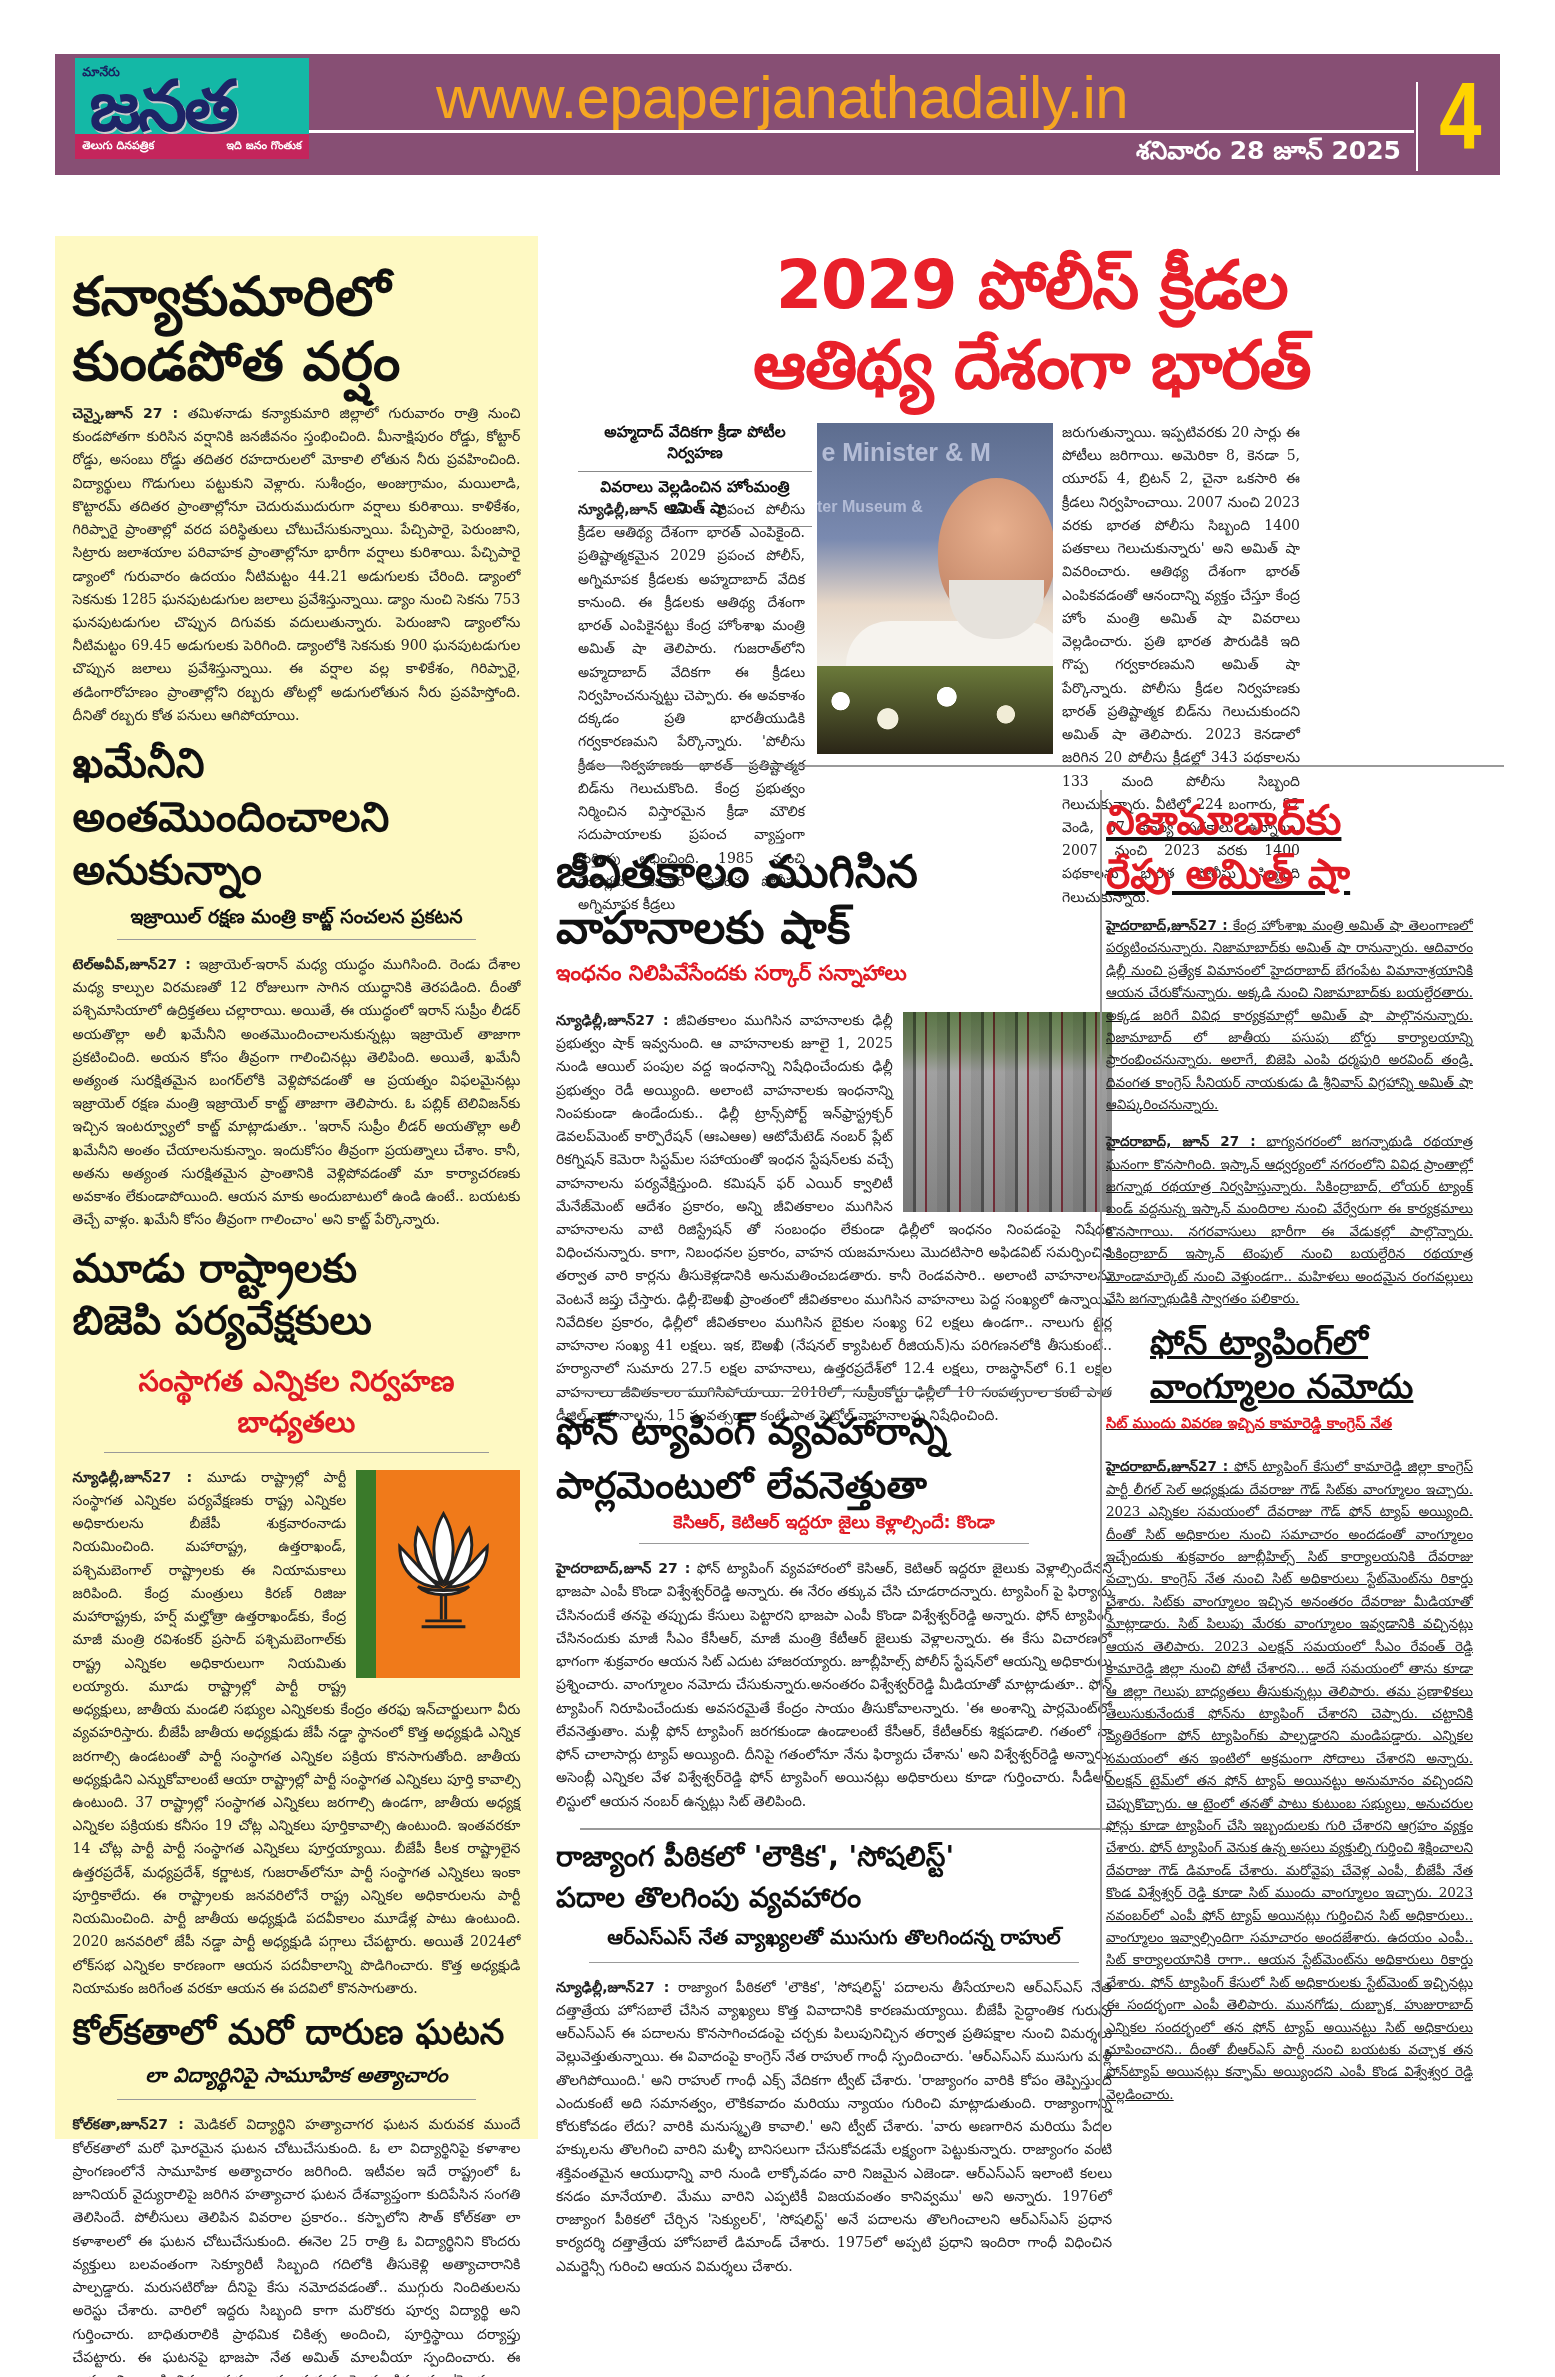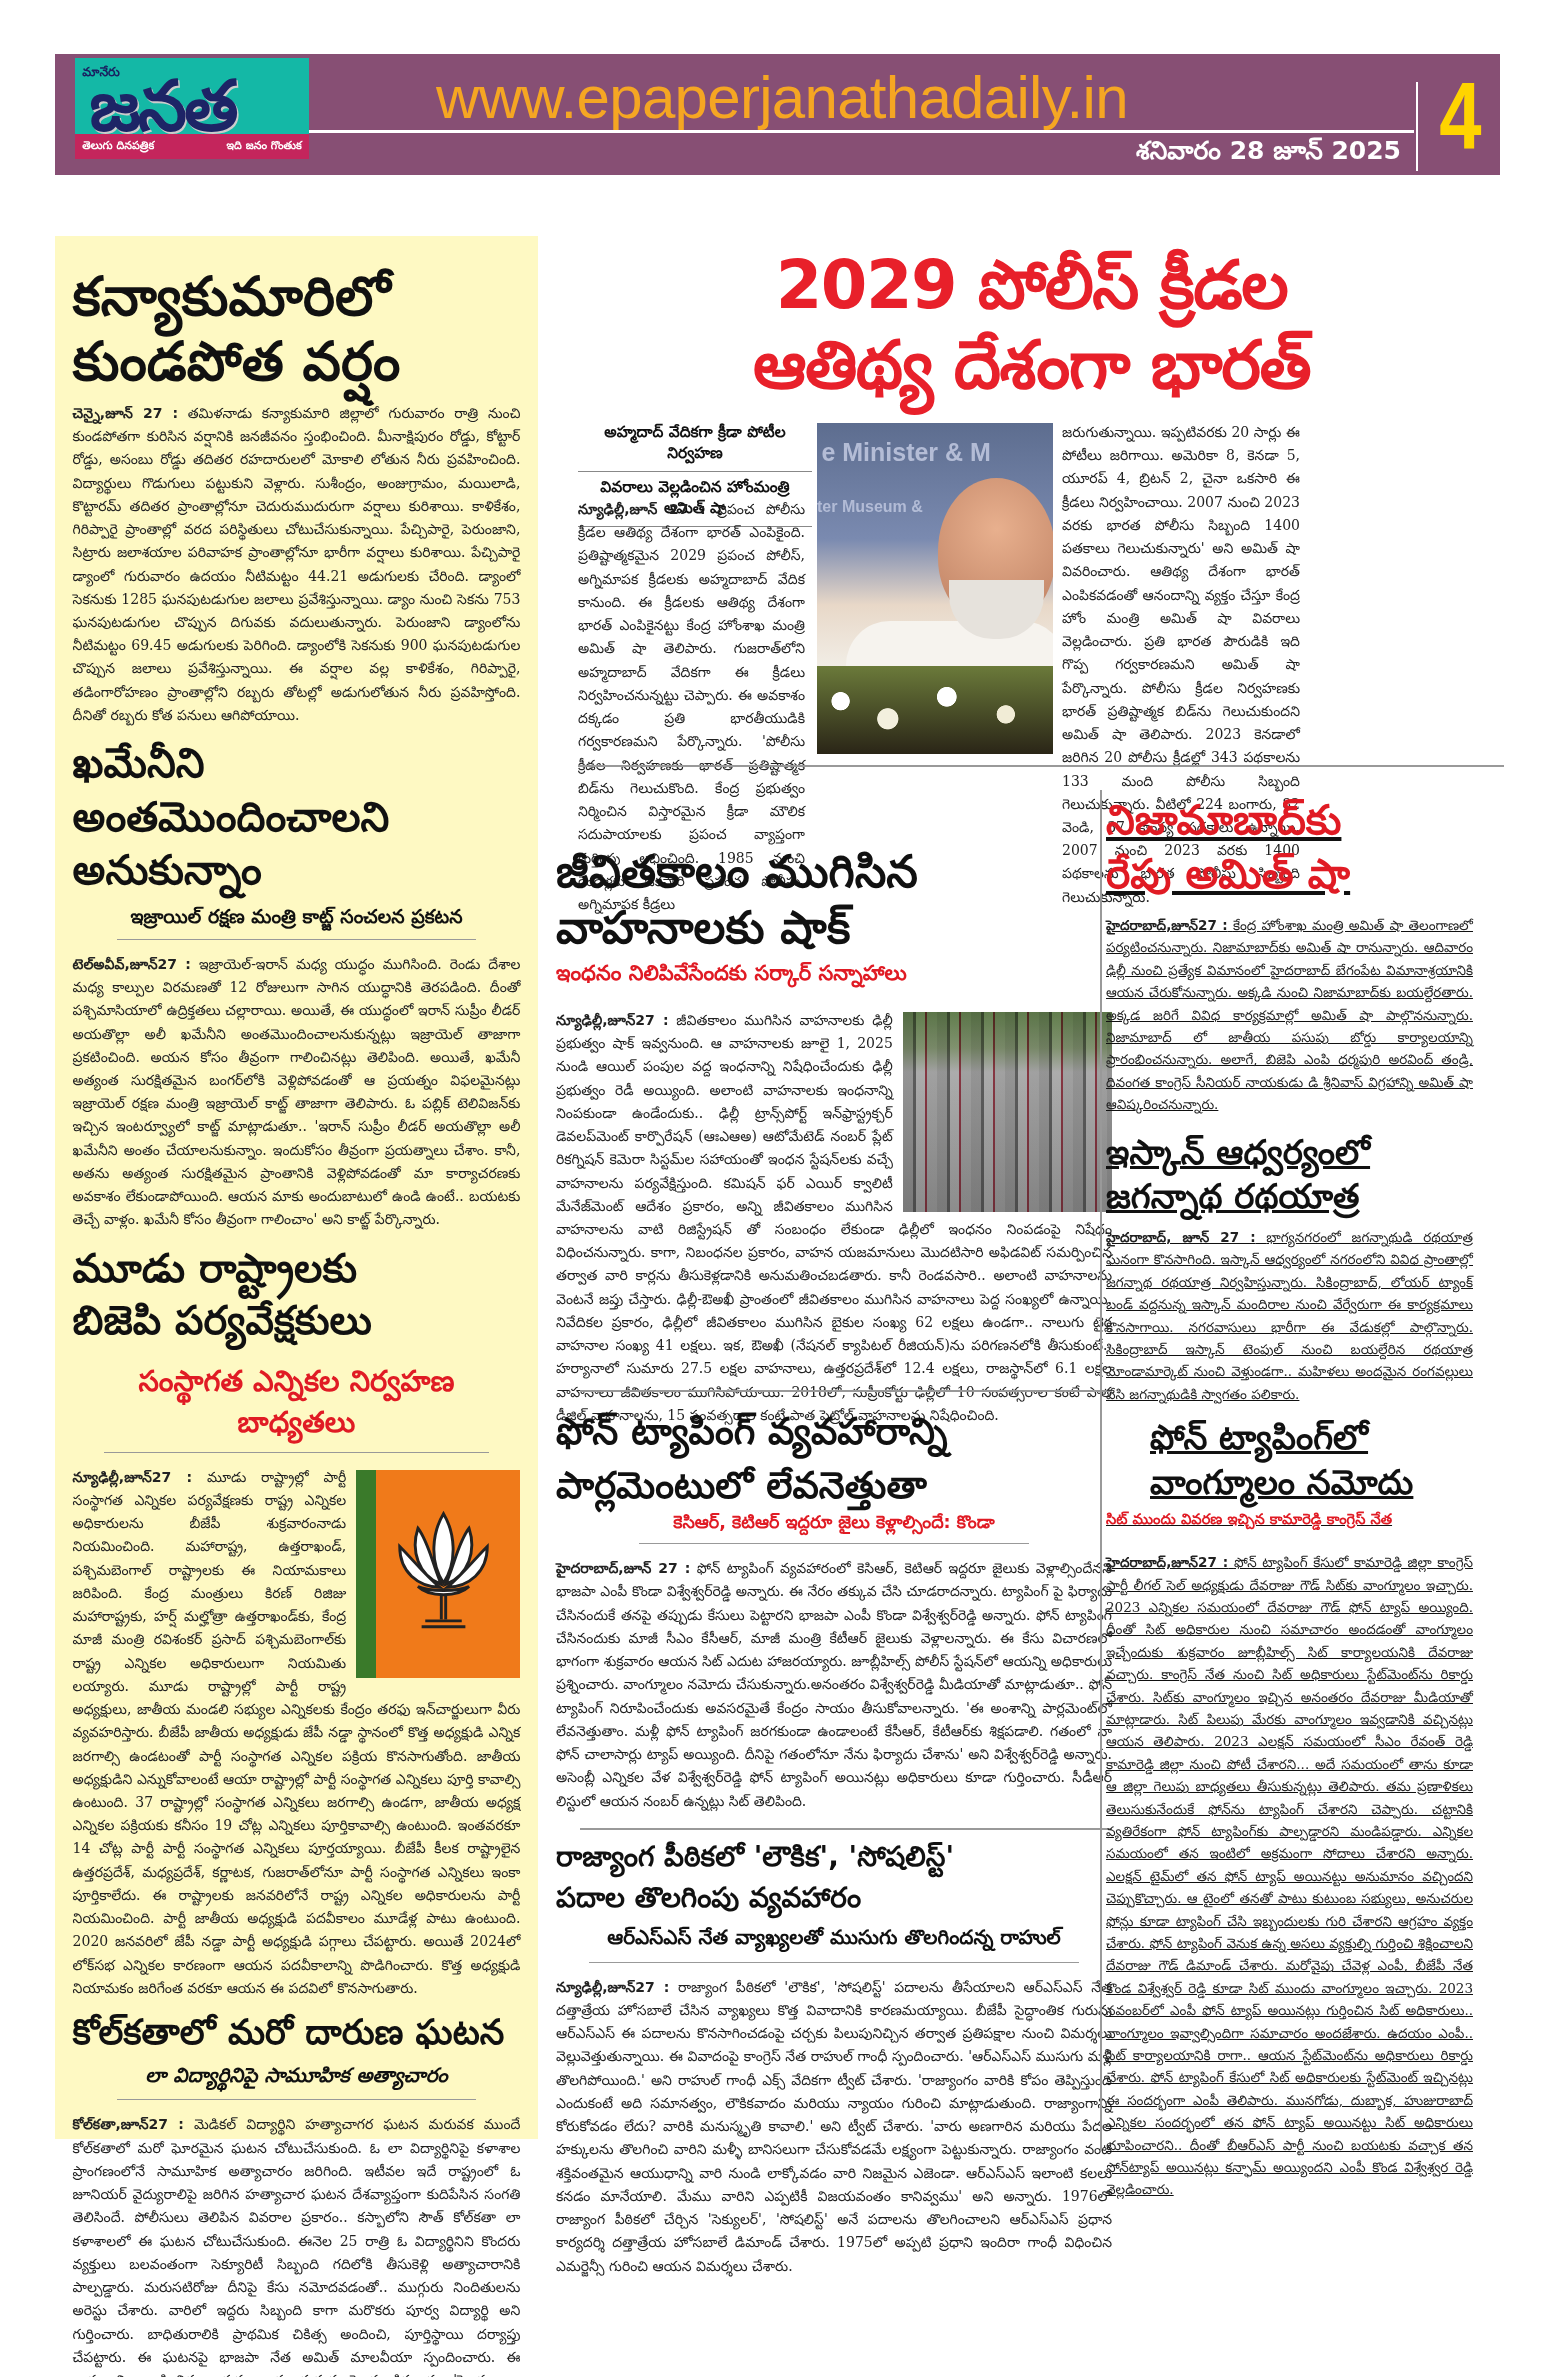--- a/index.html
+++ b/index.html
@@ -213,24 +213,20 @@
       <span>నిజామాబాద్‌కు</span><br>
       <span>రేపు అమిత్ షా</span>
     </h2>
     <p class="body-text" style="margin-top:13px;">
       <b>హైదరాబాద్,జూన్27 :</b>
       <span>కేంద్ర హోంశాఖ మంత్రి అమిత్ షా తెలంగాణలో పర్యటించనున్నారు. నిజామాబాద్‌కు అమిత్ షా రానున్నారు. ఆదివారం ఢిల్లీ నుంచి ప్రత్యేక విమానంలో హైదరాబాద్ బేగంపేట విమానాశ్రయానికి ఆయన చేరుకోనున్నారు. అక్కడి నుంచి నిజామాబాద్‌కు బయల్దేరతారు. అక్కడ జరిగే వివిధ కార్యక్రమాల్లో అమిత్ షా పాల్గొననున్నారు. నిజామాబాద్ లో జాతీయ పసుపు బోర్డు కార్యాలయాన్ని ప్రారంభించనున్నారు. అలాగే, బిజెపి ఎంపి ధర్మపురి అరవింద్ తండ్రి, దివంగత కాంగ్రెస్ సీనియర్ నాయకుడు డి శ్రీనివాస్ విగ్రహాన్ని అమిత్ షా ఆవిష్కరించనున్నారు.</span>
     </p>
   </article>
 
   <article style="margin-top:14.6px;">
-    <h2 class="headline-l" style="font-size:34px;">
-      <span>ఇస్కాన్ ఆధ్వర్యంలో</span><br>
-      <span>జగన్నాథ రథయాత్ర</span>
-    </h2>
     <p class="body-text" style="margin-top:7.3px;">
       <b>హైదరాబాద్, జూన్ 27 :</b>
       <span>భాగ్యనగరంలో జగన్నాథుడి రథయాత్ర ఘనంగా కొనసాగింది. ఇస్కాన్ ఆధ్వర్యంలో నగరంలోని వివిధ ప్రాంతాల్లో జగన్నాథ రథయాత్ర నిర్వహిస్తున్నారు. సికింద్రాబాద్, లోయర్ ట్యాంక్ బండ్ వద్దనున్న ఇస్కాన్ మందిరాల నుంచి వేర్వేరుగా ఈ కార్యక్రమాలు కొనసాగాయి. నగరవాసులు భారీగా ఈ వేడుకల్లో పాల్గొన్నారు. సికింద్రాబాద్ ఇస్కాన్ టెంపుల్ నుంచి బయల్దేరిన రథయాత్ర మోండామార్కెట్ నుంచి వెళ్తుండగా.. మహిళలు అందమైన రంగవల్లులు వేసి జగన్నాథుడికి స్వాగతం పలికారు.</span>
     </p>
   </article>
 
   <article style="margin-top:10.2px;">
     <h2 class="headline-l" style="font-size:34px;margin-left:44px;">
       <span>ఫోన్ ట్యాపింగ్‌లో</span><br>
       <span>వాంగ్మూలం నమోదు</span>

